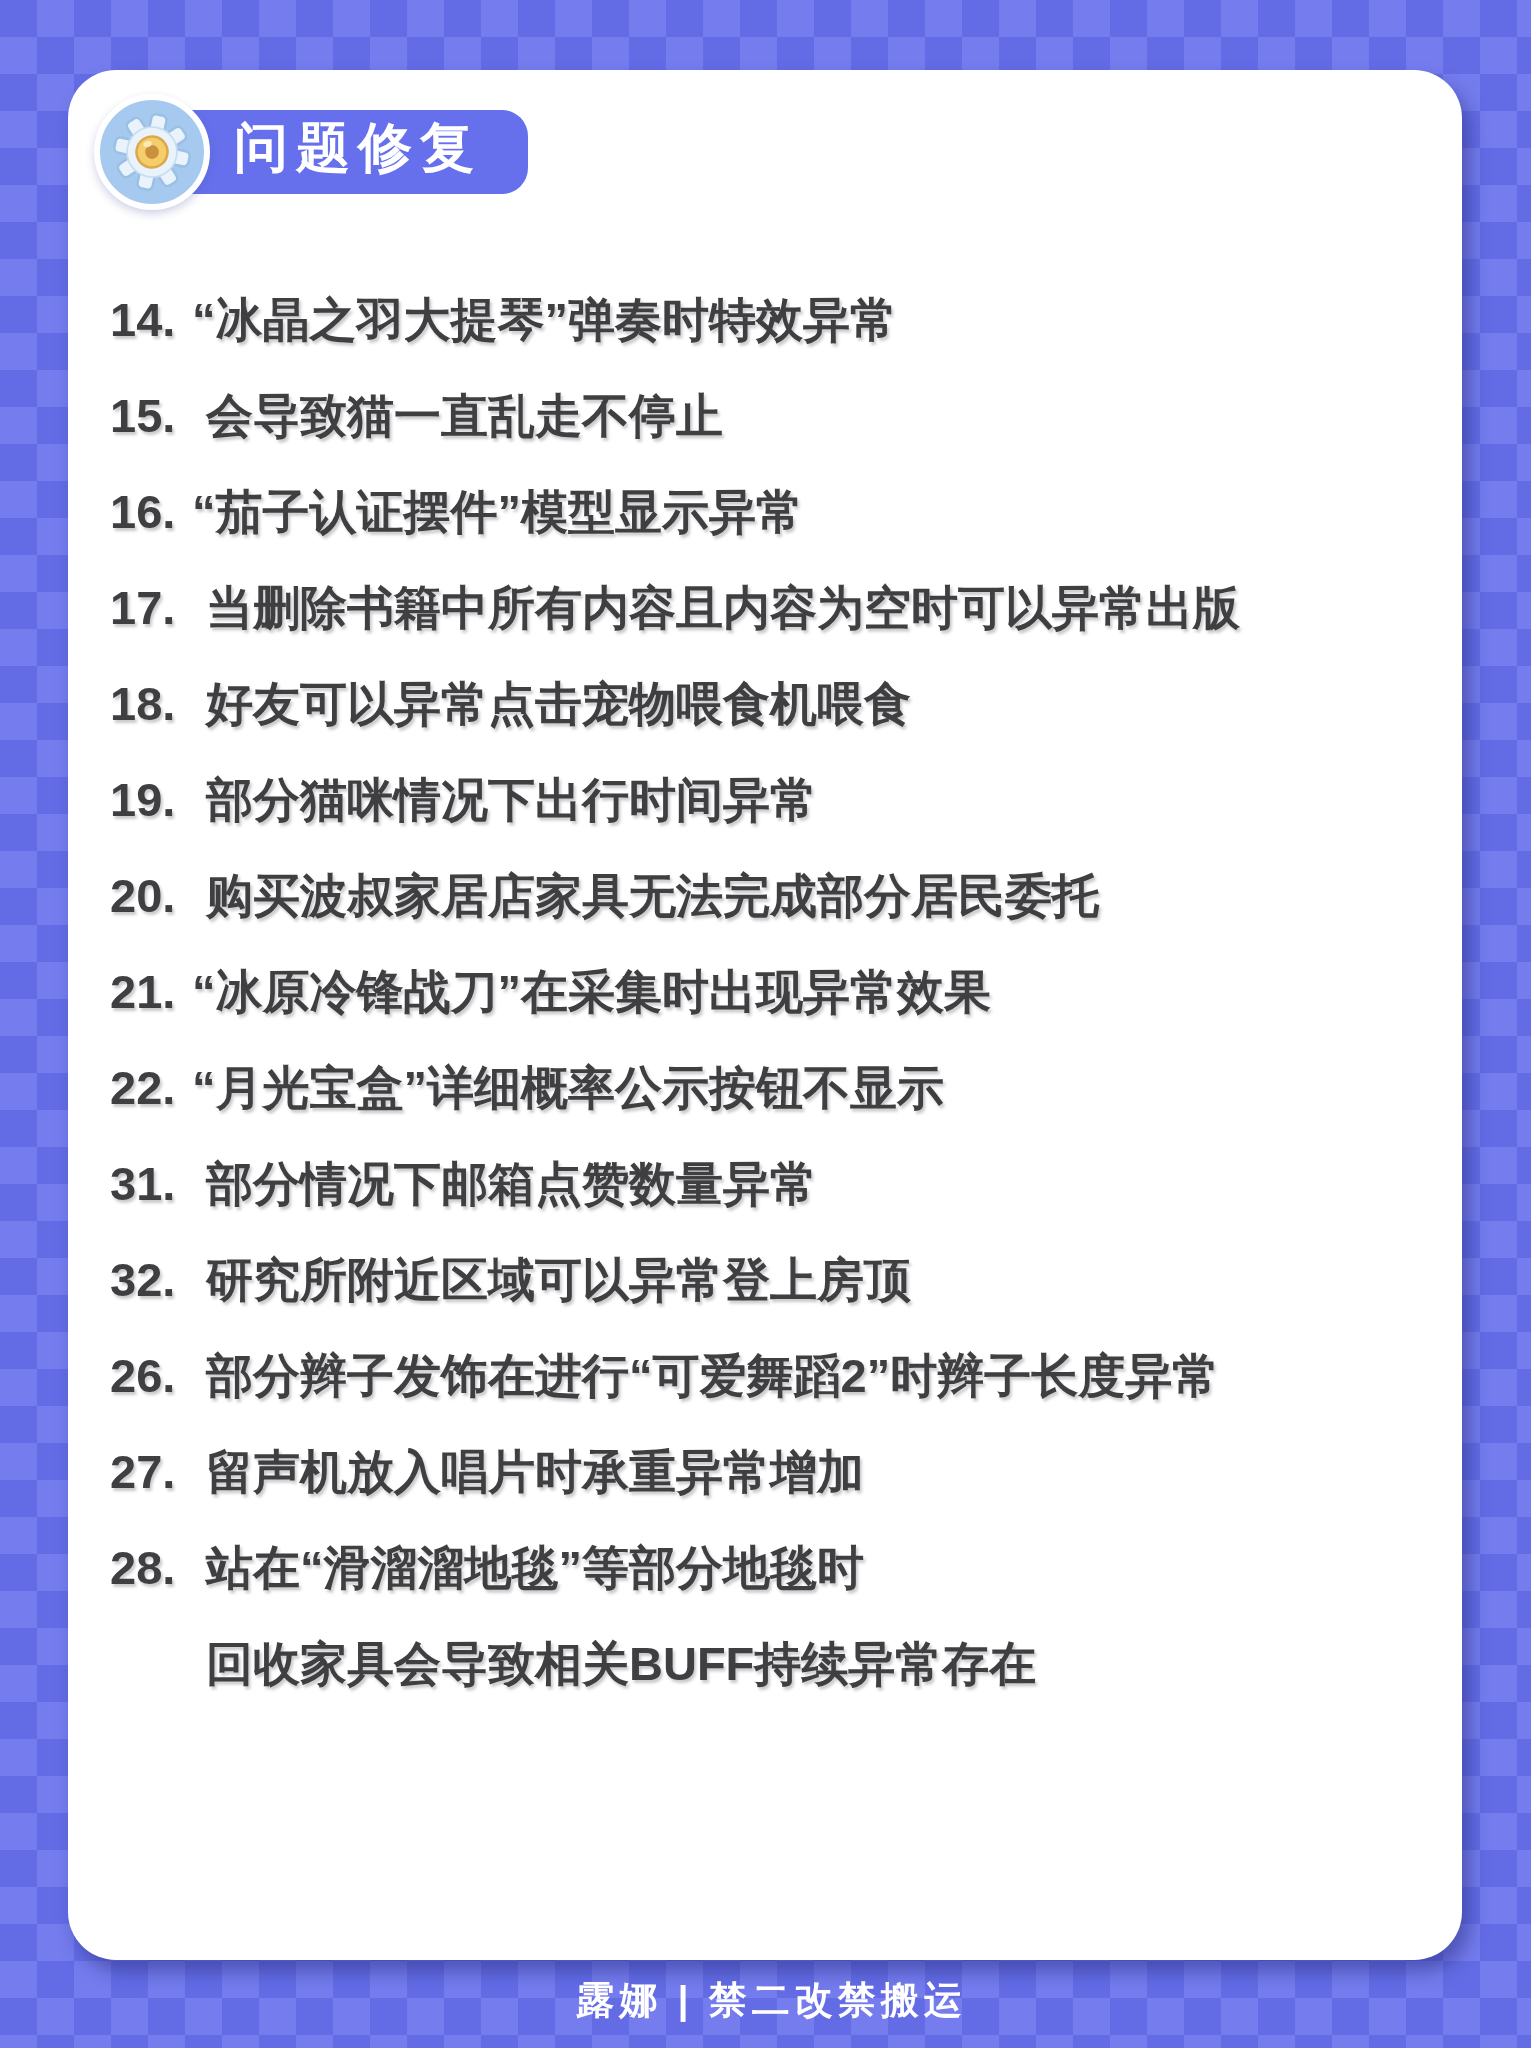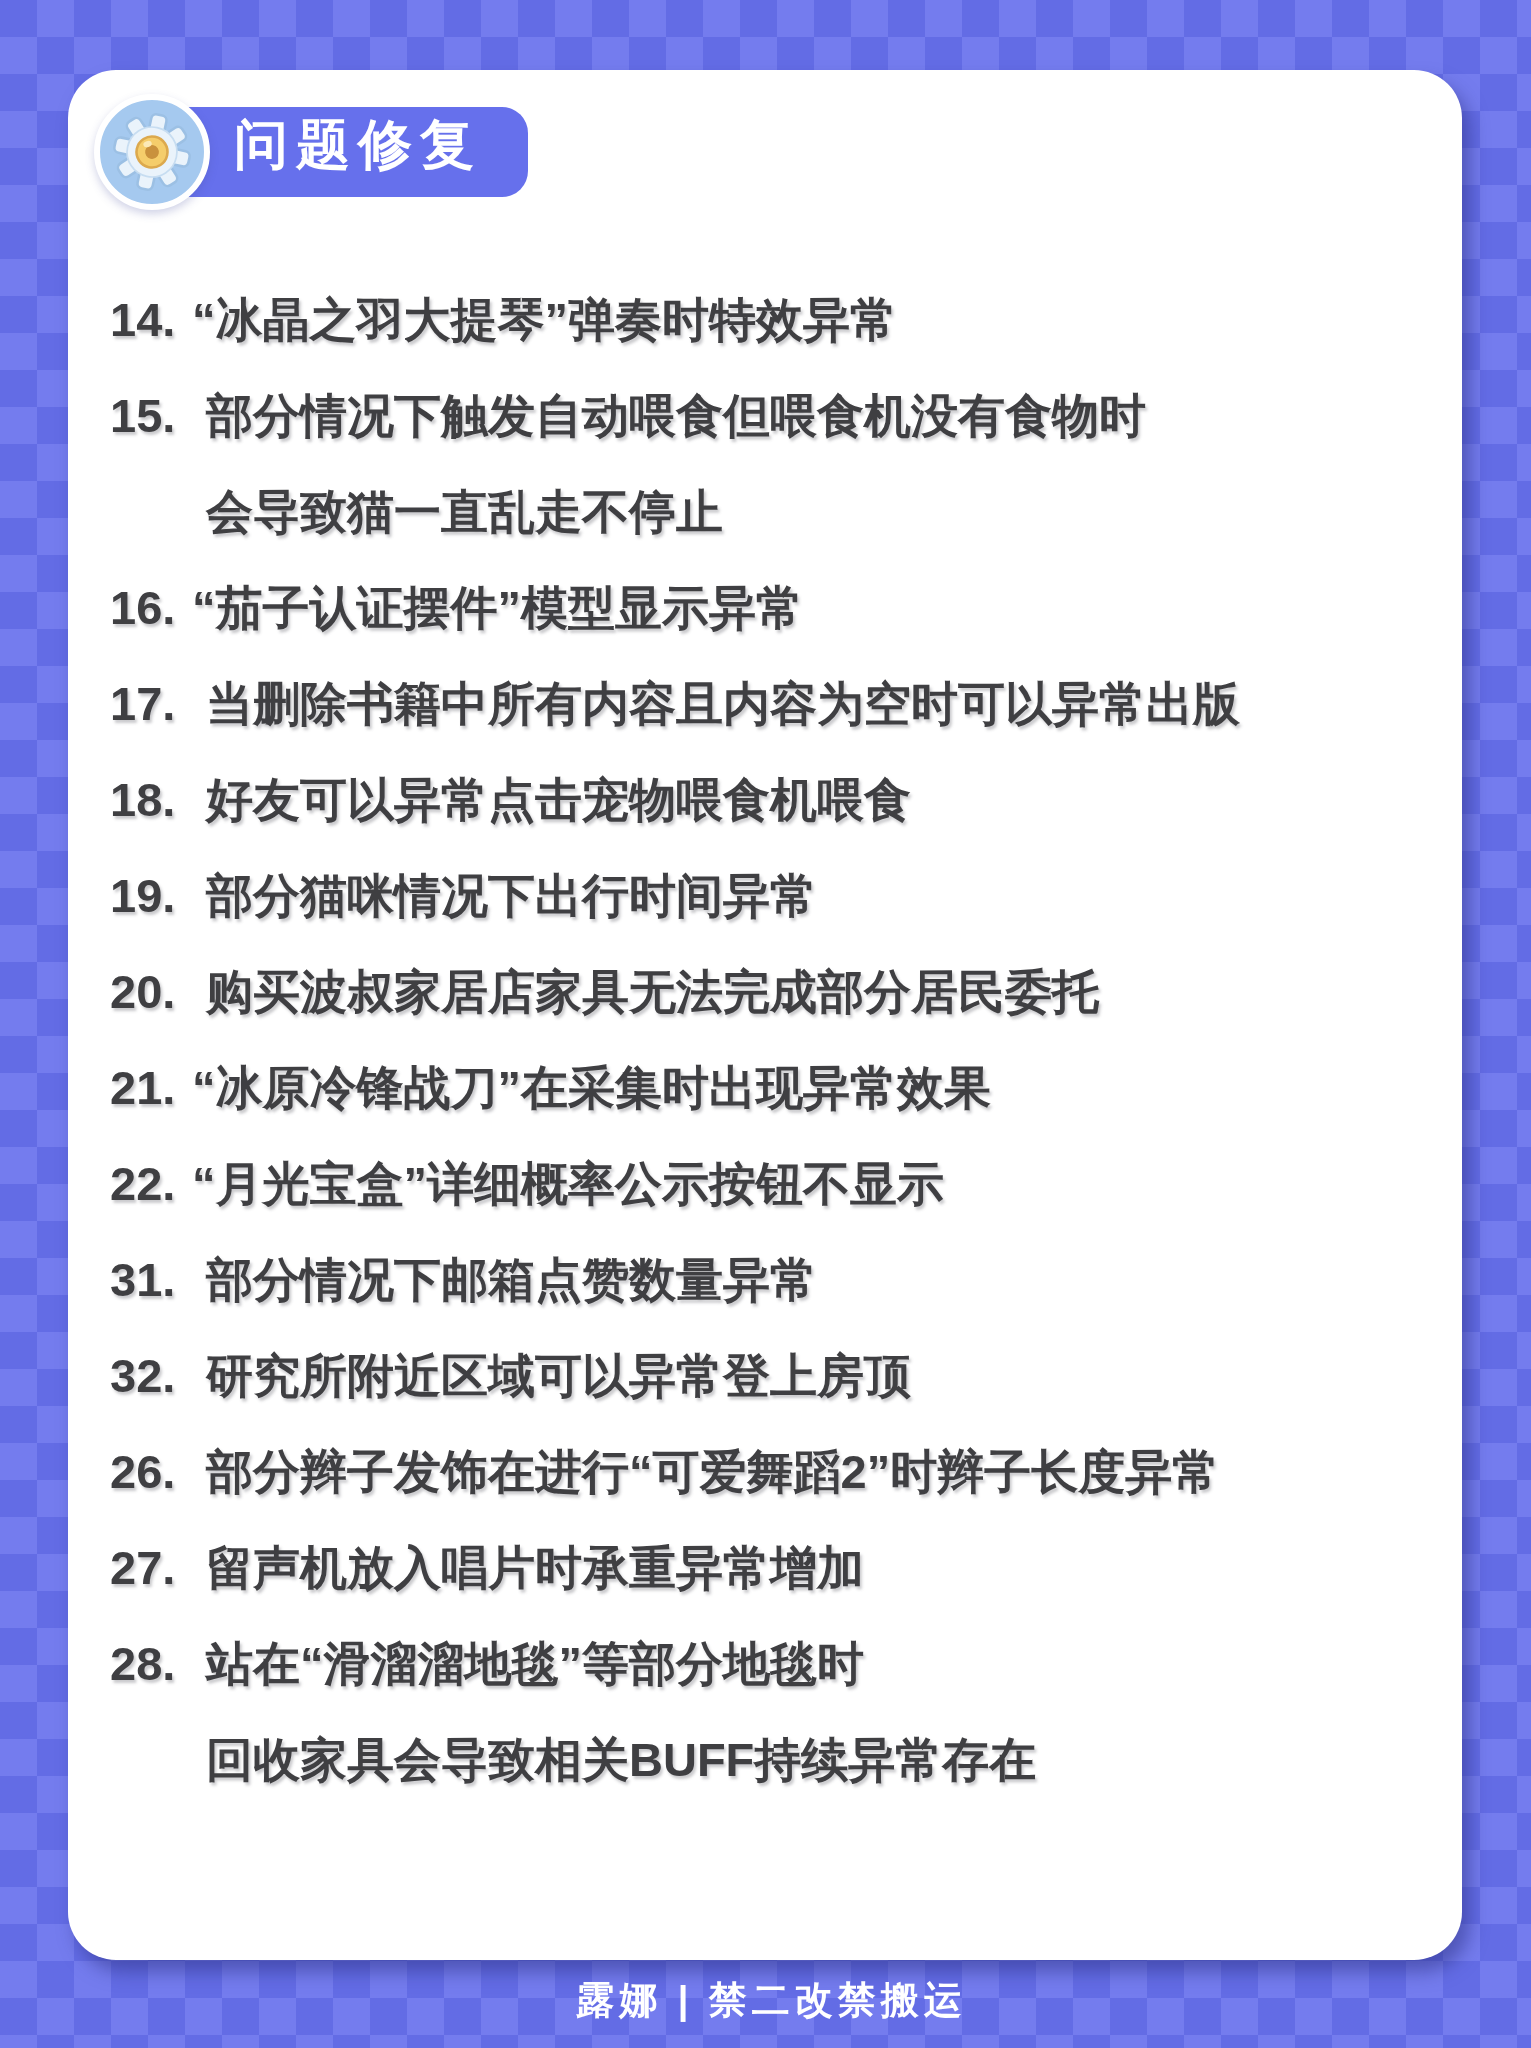--- a/index.html
+++ b/index.html
@@ -48,21 +48,21 @@
     display: flex;
     align-items: center;
     justify-content: center;
     box-shadow: 0 4px 8px rgba(70, 80, 160, 0.25);
   }
   .badge-pill {
     height: 76px;
     background: var(--accent, #6670ec);
     border-radius: 26px;
     margin-left: -60px;
-    padding: 0 46px 14px 84px;
+    padding: 0 46px 8px 84px;
     display: flex;
     align-items: center;
     z-index: 1;
   }
   .badge-title {
     color: #ffffff;
     font-size: 54px;
     font-weight: bold;
     letter-spacing: 8px;
     white-space: nowrap;
@@ -141,21 +141,20 @@
   <div class="fix-list" id="fix-list">
       <div class="item">
         <span class="num">14.</span>
         <div class="text">
           <div class="line hang">“冰晶之羽大提琴”弹奏时特效异常</div>
         </div>
       </div>
       <div class="item">
         <span class="num">15.</span>
         <div class="text">
-          <div class="line">部分情况下触发自动喂食但喂食机没有食物时</div>
           <div class="line">会导致猫一直乱走不停止</div>
         </div>
       </div>
       <div class="item">
         <span class="num">16.</span>
         <div class="text">
           <div class="line hang">“茄子认证摆件”模型显示异常</div>
         </div>
       </div>
       <div class="item">

